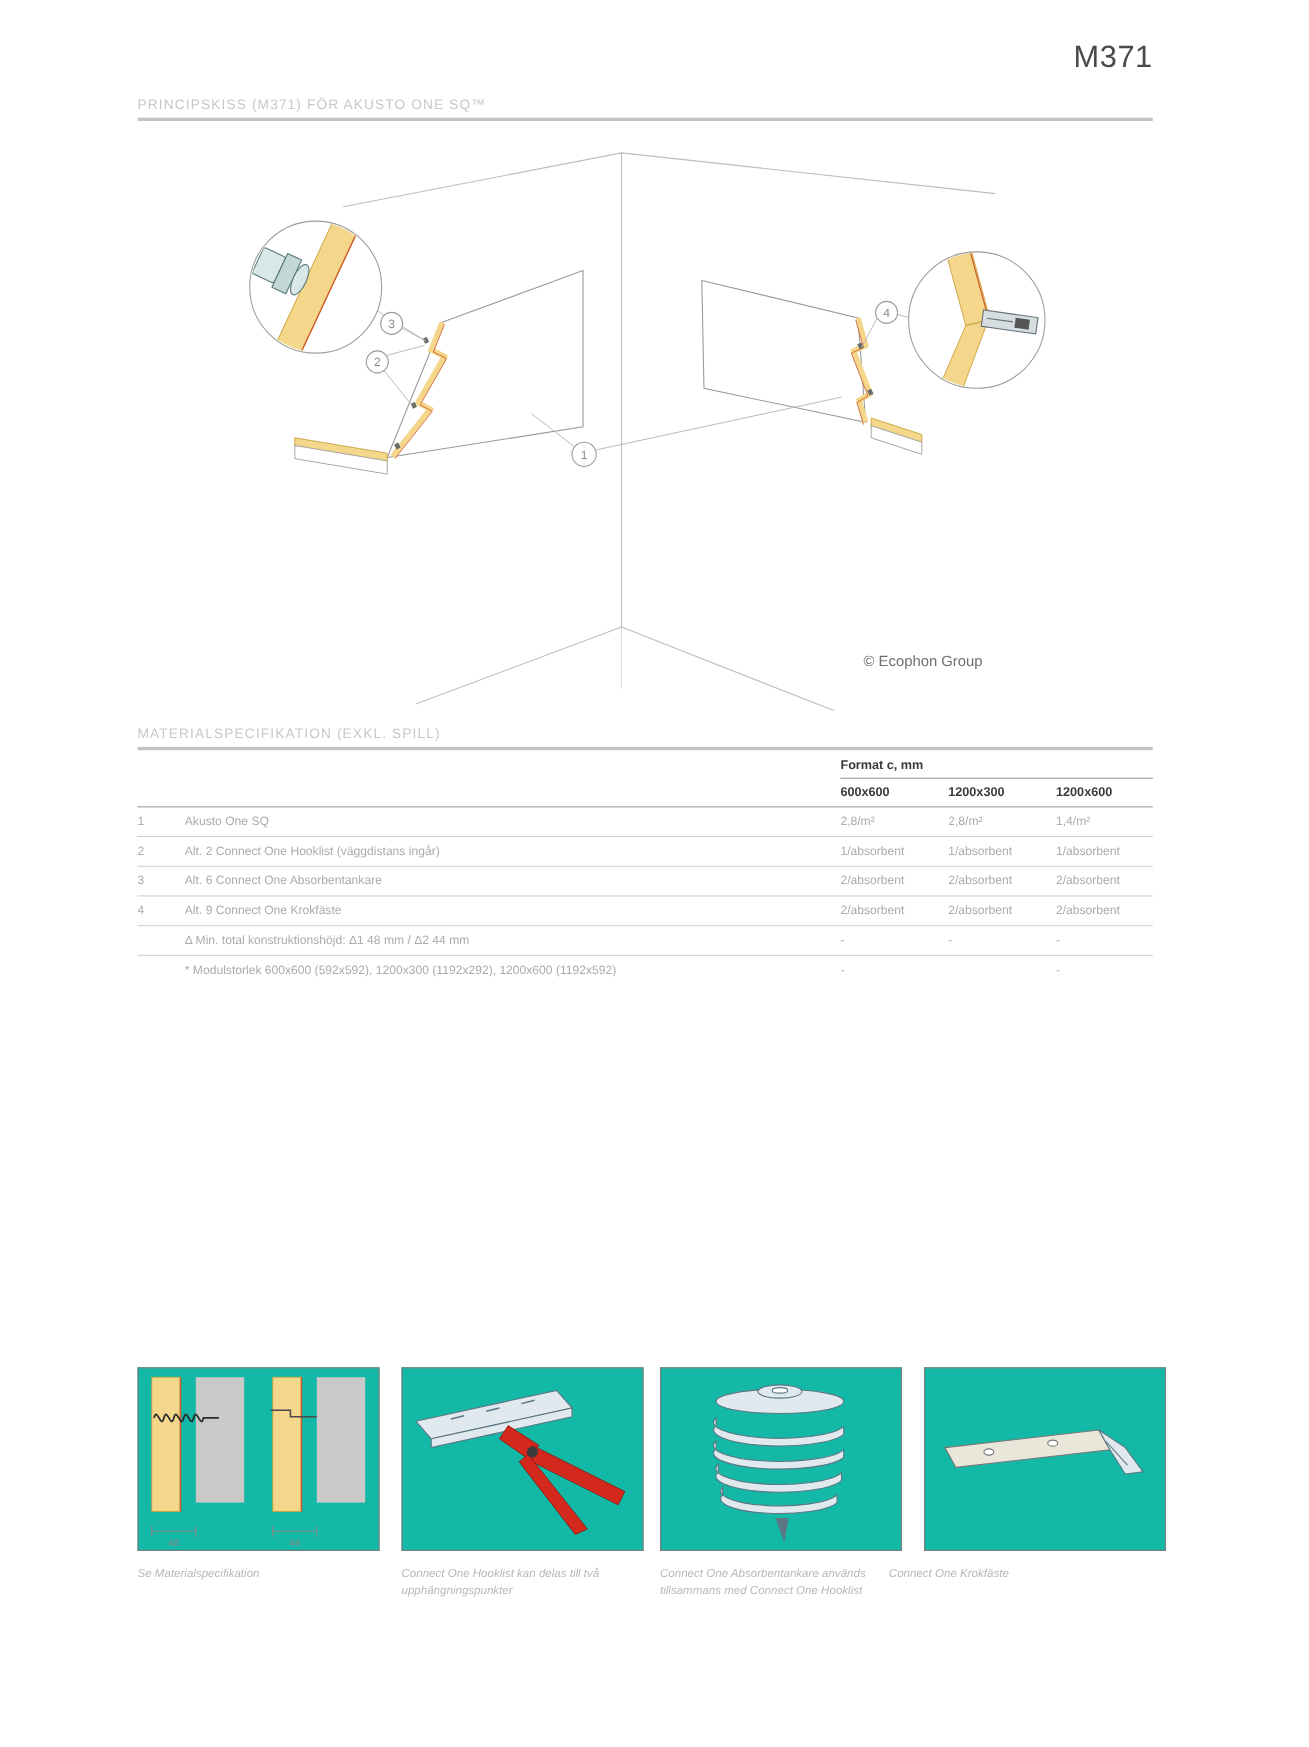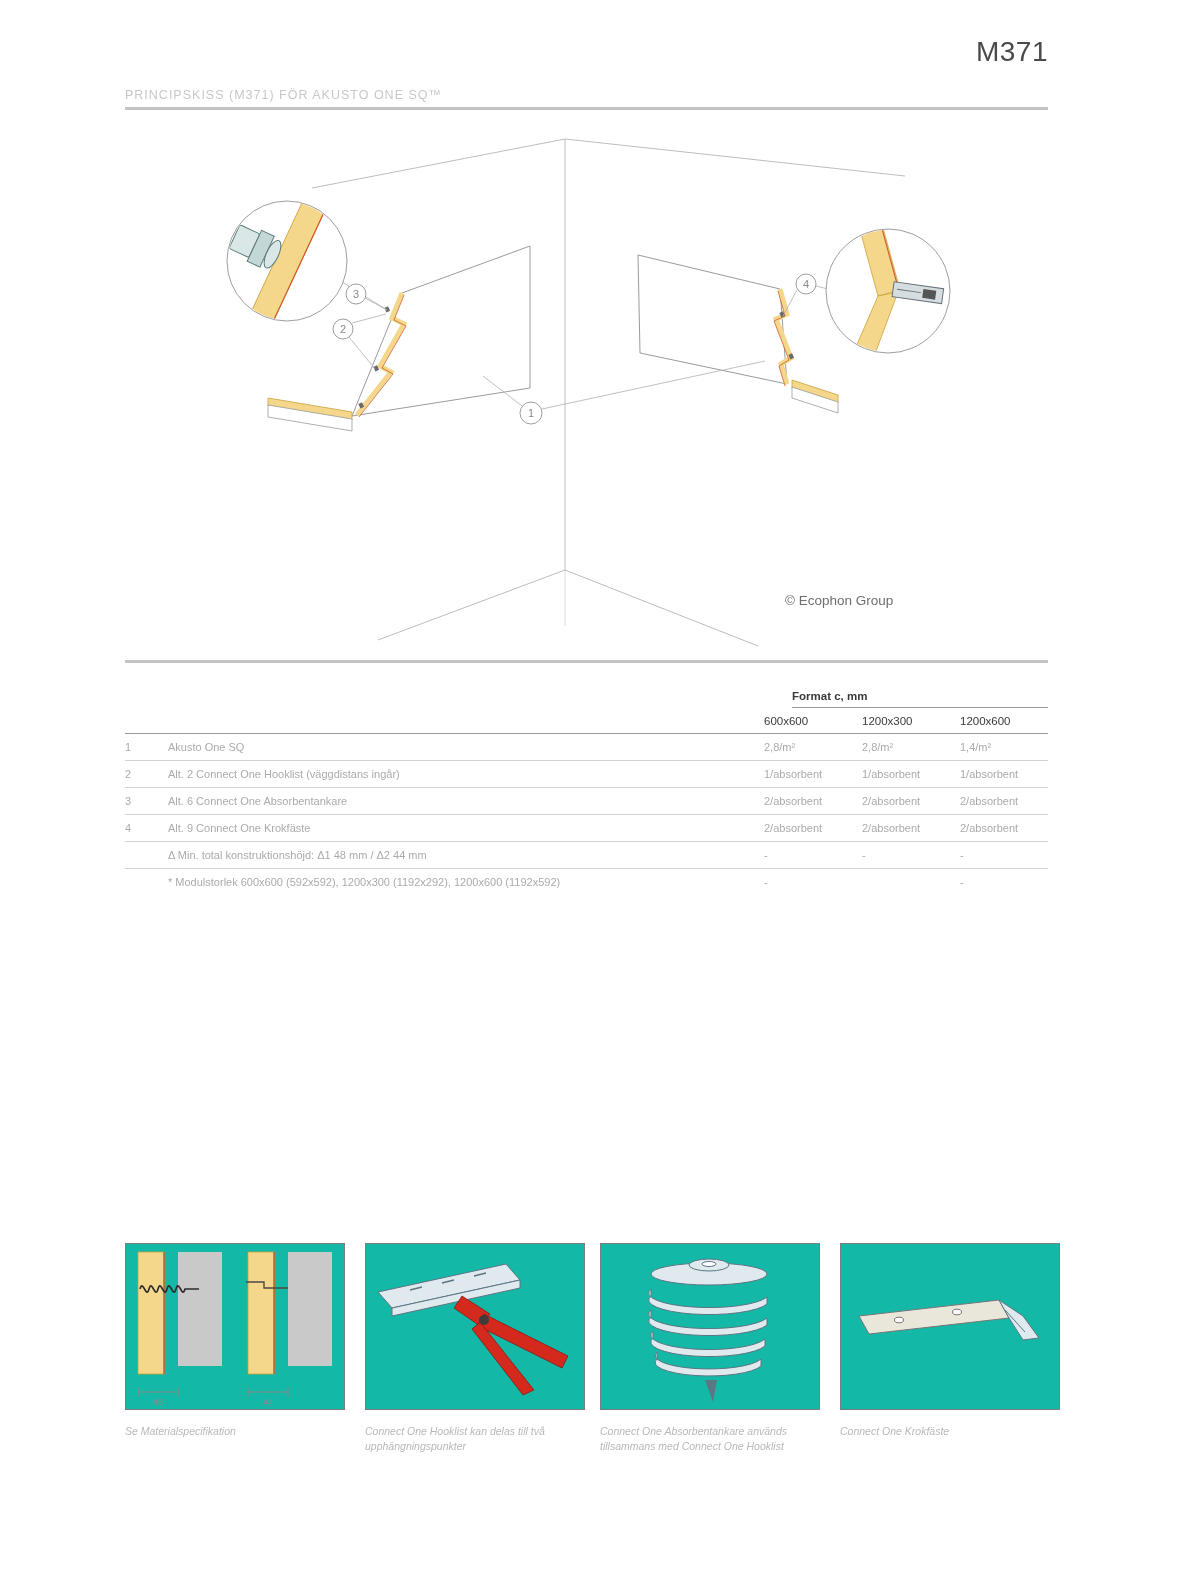--- a/index.html
+++ b/index.html
@@ -32,34 +32,34 @@
   .anchor-mark{fill:#6a6a6a;}
   .plug{fill:#d9e8e6;stroke:#5b7a7a;stroke-width:1;}
   .plug2{fill:#c3d8d6;stroke:#5b7a7a;stroke-width:1;}
   .bracket{fill:#d5dde1;stroke:#667077;stroke-width:1;}
   .copyright{font-size:13.5px;fill:#6e6e6e;}
 
   
   .spec-table{position:absolute;left:125px;top:686px;width:923px;font-size:11px;color:var(--table_text,#ababab);}
   .trow{display:grid;grid-template-columns:43px 1fr 98px 98px 88px;align-items:end;}
   .t-group{border-bottom:1px solid #9a9a9a;padding:4px 0 5px 0;font-weight:bold;
-           color:var(--table_header,#3a3a3a);font-size:11.5px;grid-column:3/6;margin-left:28px;}
-  .t-colhead{padding:7px 0 6px 0;font-weight:normal;color:var(--table_header,#3a3a3a);font-size:11.5px;}
+           color:var(--table_header,#3a3a3a);font-size:11.5px;grid-column:3/6;}
+  .t-colhead{padding:7px 0 6px 0;font-weight:bold;color:var(--table_header,#3a3a3a);font-size:11.5px;}
   .hrow{border-bottom:1px solid #9a9a9a;}
   .drow{border-bottom:1px solid #d2d2d2;padding:7px 0;}
   .drow:last-child{border-bottom:none;}
   .cell{white-space:nowrap;overflow:hidden;}
 
   
   .figbox{position:absolute;top:1243px;width:220px;height:167px;border:1.5px solid #7d7d7d;
           background:#14b8a6;box-sizing:border-box;}
   .fig1{left:125px;} .fig2{left:365px;} .fig3{left:600px;} .fig4{left:840px;}
   .caption{position:absolute;top:1424px;width:205px;font-size:10.5px;line-height:1.45;
            color:#b8b8b8;font-style:italic;}
-  .cap1{left:125px;} .cap2{left:365px;} .cap3{left:600px;} .cap4{left:840px;}
+  .cap1{left:125px;} .cap2{left:365px;} .cap3{left:600px;} .cap4{left:808px;}
   .metal{fill:var(--metal_blue,#dfe9ee);stroke:var(--metal_outline,#5c7683);stroke-width:1;}
   .tool{fill:var(--tool_red,#d42a1e);stroke:#8a1008;stroke-width:.7;}
   .wall{fill:var(--wall_gray,#c9c9c9);}
   .dim{stroke:#8a8a8a;stroke-width:1;}
   .dimtxt{font-size:9px;fill:#8a8a8a;text-anchor:middle;}
   .coil{fill:none;stroke:#2b2b2b;stroke-width:1.6;}
   .hookline{fill:none;stroke:#4a4a4a;stroke-width:1.4;}
 </style>
 </head>
 <body>
@@ -166,20 +166,21 @@
       <g>
         <circle class="callout" cx="406" cy="295" r="11"></circle>
         <text class="callout-num" x="406" y="299">1</text>
       </g>
 
       <text class="copyright" x="660" y="487">© Ecophon Group</text>
     </svg>
   </div>
 
   <div class="section-head head-2">
+    <div class="txt">MATERIALSPECIFIKATION (EXKL. SPILL)</div>
     <div class="rule"></div>
   </div>
 
   <div class="spec-table">
     <div class="trow">
       <div class="t-group">Format c, mm</div>
     </div>
     <div class="trow hrow">
       <div class="cell"></div>
       <div class="cell"></div>

